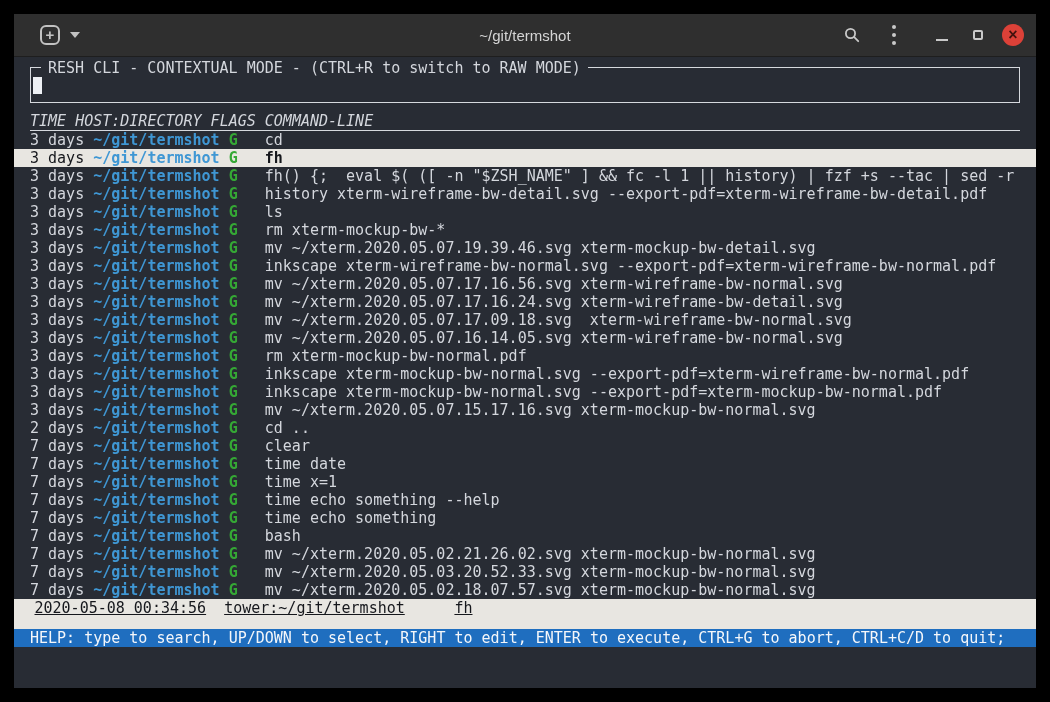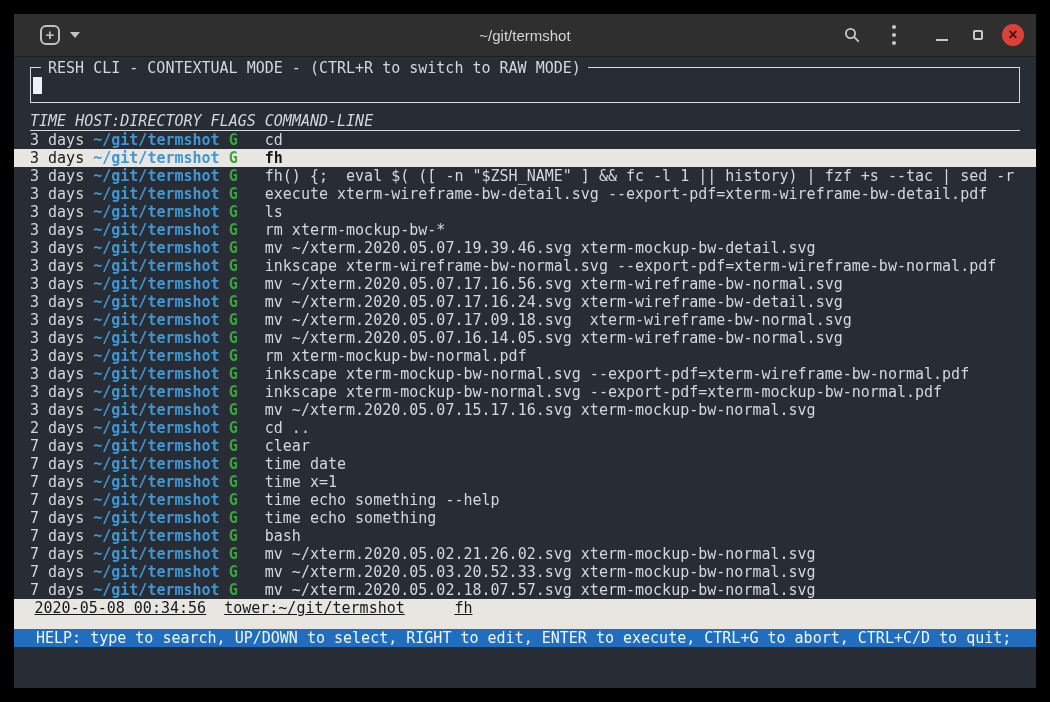--- a/index.html
+++ b/index.html
@@ -59,21 +59,21 @@
   .row.selected{background:var(--sel-bg);color:var(--sel-fg);}
   .row.selected .c-cmd{font-weight:bold;}
 
   .status{height:30px;line-height:18px;background:var(--sel-bg);color:var(--sel-fg);
     margin:0 -16px;padding:0 16px;white-space:pre;overflow:hidden;text-decoration:underline;}
   .s-dt{margin-left:0.5ch;}
   .s-host{margin-left:2ch;}
   .s-cmd{margin-left:5.5ch;}
 
   .help{height:18px;line-height:18px;background:var(--help-bg);color:var(--help-fg);
-    margin:0 -16px;padding:0 22px;white-space:pre;overflow:hidden;}
+    margin:0 -16px;padding:0 16px;white-space:pre;overflow:hidden;}
 </style>
 </head>
 <body>
 
 <div class="window">
 
   <div class="titlebar">
     <div class="tb-left">
       <div class="newtab">
         <span>+</span>
@@ -111,21 +111,21 @@
       <span class="frame-label">RESH CLI - CONTEXTUAL MODE - (CTRL+R to switch to RAW MODE)</span>
       <span class="cursor"></span>
     </div>
 
     <div class="hdr-row">TIME HOST:DIRECTORY FLAGS COMMAND-LINE</div>
 
     <div id="rows">
         <div class="row"><span class="c-time">3 days</span><span class="c-host">~/git/termshot</span><span class="c-flags">G</span><span class="c-cmd">cd</span></div>
         <div class="row selected"><span class="c-time">3 days</span><span class="c-host">~/git/termshot</span><span class="c-flags">G</span><span class="c-cmd">fh</span></div>
         <div class="row"><span class="c-time">3 days</span><span class="c-host">~/git/termshot</span><span class="c-flags">G</span><span class="c-cmd">fh() {;  eval $( ([ -n "$ZSH_NAME" ] &amp;&amp; fc -l 1 || history) | fzf +s --tac | sed -r</span></div>
-        <div class="row"><span class="c-time">3 days</span><span class="c-host">~/git/termshot</span><span class="c-flags">G</span><span class="c-cmd">execute xterm-wireframe-bw-detail.svg --export-pdf=xterm-wireframe-bw-detail.pdf</span></div>
+        <div class="row"><span class="c-time">3 days</span><span class="c-host">~/git/termshot</span><span class="c-flags">G</span><span class="c-cmd">history xterm-wireframe-bw-detail.svg --export-pdf=xterm-wireframe-bw-detail.pdf</span></div>
         <div class="row"><span class="c-time">3 days</span><span class="c-host">~/git/termshot</span><span class="c-flags">G</span><span class="c-cmd">ls</span></div>
         <div class="row"><span class="c-time">3 days</span><span class="c-host">~/git/termshot</span><span class="c-flags">G</span><span class="c-cmd">rm xterm-mockup-bw-*</span></div>
         <div class="row"><span class="c-time">3 days</span><span class="c-host">~/git/termshot</span><span class="c-flags">G</span><span class="c-cmd">mv ~/xterm.2020.05.07.19.39.46.svg xterm-mockup-bw-detail.svg</span></div>
         <div class="row"><span class="c-time">3 days</span><span class="c-host">~/git/termshot</span><span class="c-flags">G</span><span class="c-cmd">inkscape xterm-wireframe-bw-normal.svg --export-pdf=xterm-wireframe-bw-normal.pdf</span></div>
         <div class="row"><span class="c-time">3 days</span><span class="c-host">~/git/termshot</span><span class="c-flags">G</span><span class="c-cmd">mv ~/xterm.2020.05.07.17.16.56.svg xterm-wireframe-bw-normal.svg</span></div>
         <div class="row"><span class="c-time">3 days</span><span class="c-host">~/git/termshot</span><span class="c-flags">G</span><span class="c-cmd">mv ~/xterm.2020.05.07.17.16.24.svg xterm-wireframe-bw-detail.svg</span></div>
         <div class="row"><span class="c-time">3 days</span><span class="c-host">~/git/termshot</span><span class="c-flags">G</span><span class="c-cmd">mv ~/xterm.2020.05.07.17.09.18.svg  xterm-wireframe-bw-normal.svg</span></div>
         <div class="row"><span class="c-time">3 days</span><span class="c-host">~/git/termshot</span><span class="c-flags">G</span><span class="c-cmd">mv ~/xterm.2020.05.07.16.14.05.svg xterm-wireframe-bw-normal.svg</span></div>
         <div class="row"><span class="c-time">3 days</span><span class="c-host">~/git/termshot</span><span class="c-flags">G</span><span class="c-cmd">rm xterm-mockup-bw-normal.pdf</span></div>
         <div class="row"><span class="c-time">3 days</span><span class="c-host">~/git/termshot</span><span class="c-flags">G</span><span class="c-cmd">inkscape xterm-mockup-bw-normal.svg --export-pdf=xterm-wireframe-bw-normal.pdf</span></div>

